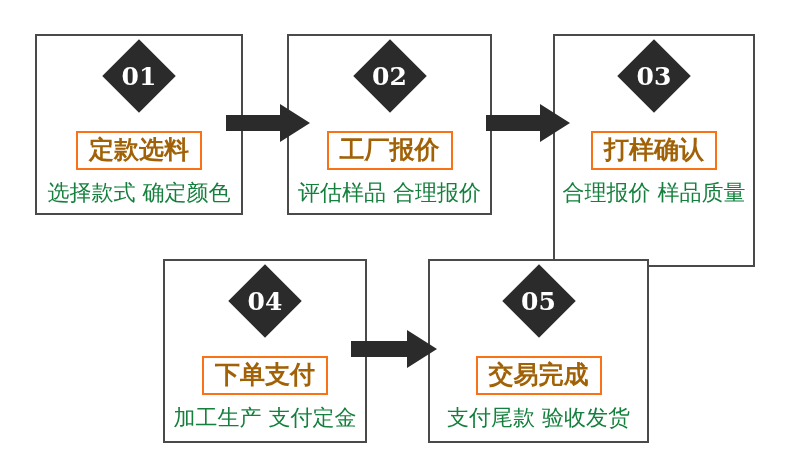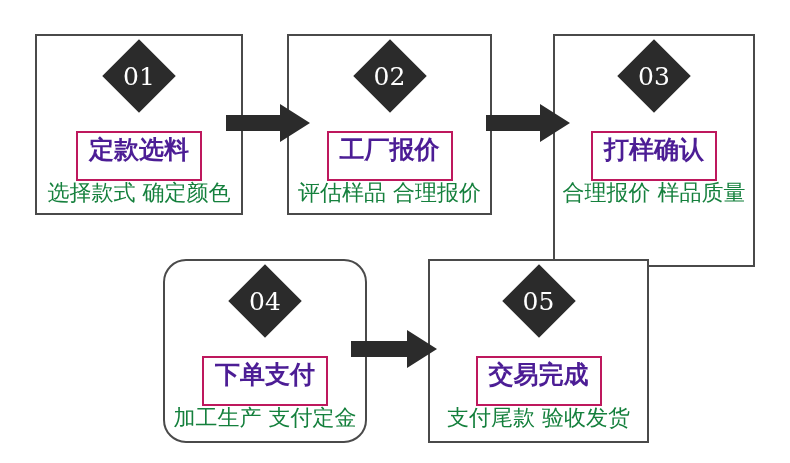--- a/index.html
+++ b/index.html
@@ -48,36 +48,36 @@
     top: 14px;
     width: 90px;
     height: 52px;
     margin-left: -45px;
     display: flex;
     align-items: center;
     justify-content: center;
     color: #ffffff;
     font-family: "DejaVu Serif", "Liberation Serif", serif;
     font-size: 25px;
-    font-weight: 400;
+    font-weight: 700;
     letter-spacing: 0px;
     line-height: 1;
   }
 
   
   .title-chip {
     position: absolute;
     left: 50%;
     top: 95px;
     transform: translateX(-50%);
     box-sizing: border-box;
-    border: 2px solid #be185d;
-    padding: 3px 11px 16px 11px;
+    border: 2px solid #f97316;
+    padding: 3px 11px 5px 11px;
     background: #ffffff;
-    color: #4c1d95;
+    color: #a16207;
     font-size: 25px;
     font-weight: 700;
     line-height: 1.08;
     white-space: nowrap;
   }
 
   
   .subtitle {
     position: absolute;
     left: 0;
@@ -118,21 +118,21 @@
     <div class="subtitle">评估样品 合理报价</div>
   </div>
 
   <div class="step-box" style="left:553px; top:34px; width:202px; height:233px;">
     <div class="badge"></div>
     <div class="badge-num">03</div>
     <div class="title-chip">打样确认</div>
     <div class="subtitle">合理报价 样品质量</div>
   </div>
 
-  <div class="step-box" style="left:163px; top:259px; width:204px; height:184px;border-radius:23px;">
+  <div class="step-box" style="left:163px; top:259px; width:204px; height:184px;">
     <div class="badge"></div>
     <div class="badge-num">04</div>
     <div class="title-chip">下单支付</div>
     <div class="subtitle">加工生产 支付定金</div>
   </div>
 
   <div class="step-box" style="left:428px; top:259px; width:221px; height:184px;">
     <div class="badge"></div>
     <div class="badge-num">05</div>
     <div class="title-chip">交易完成</div>

